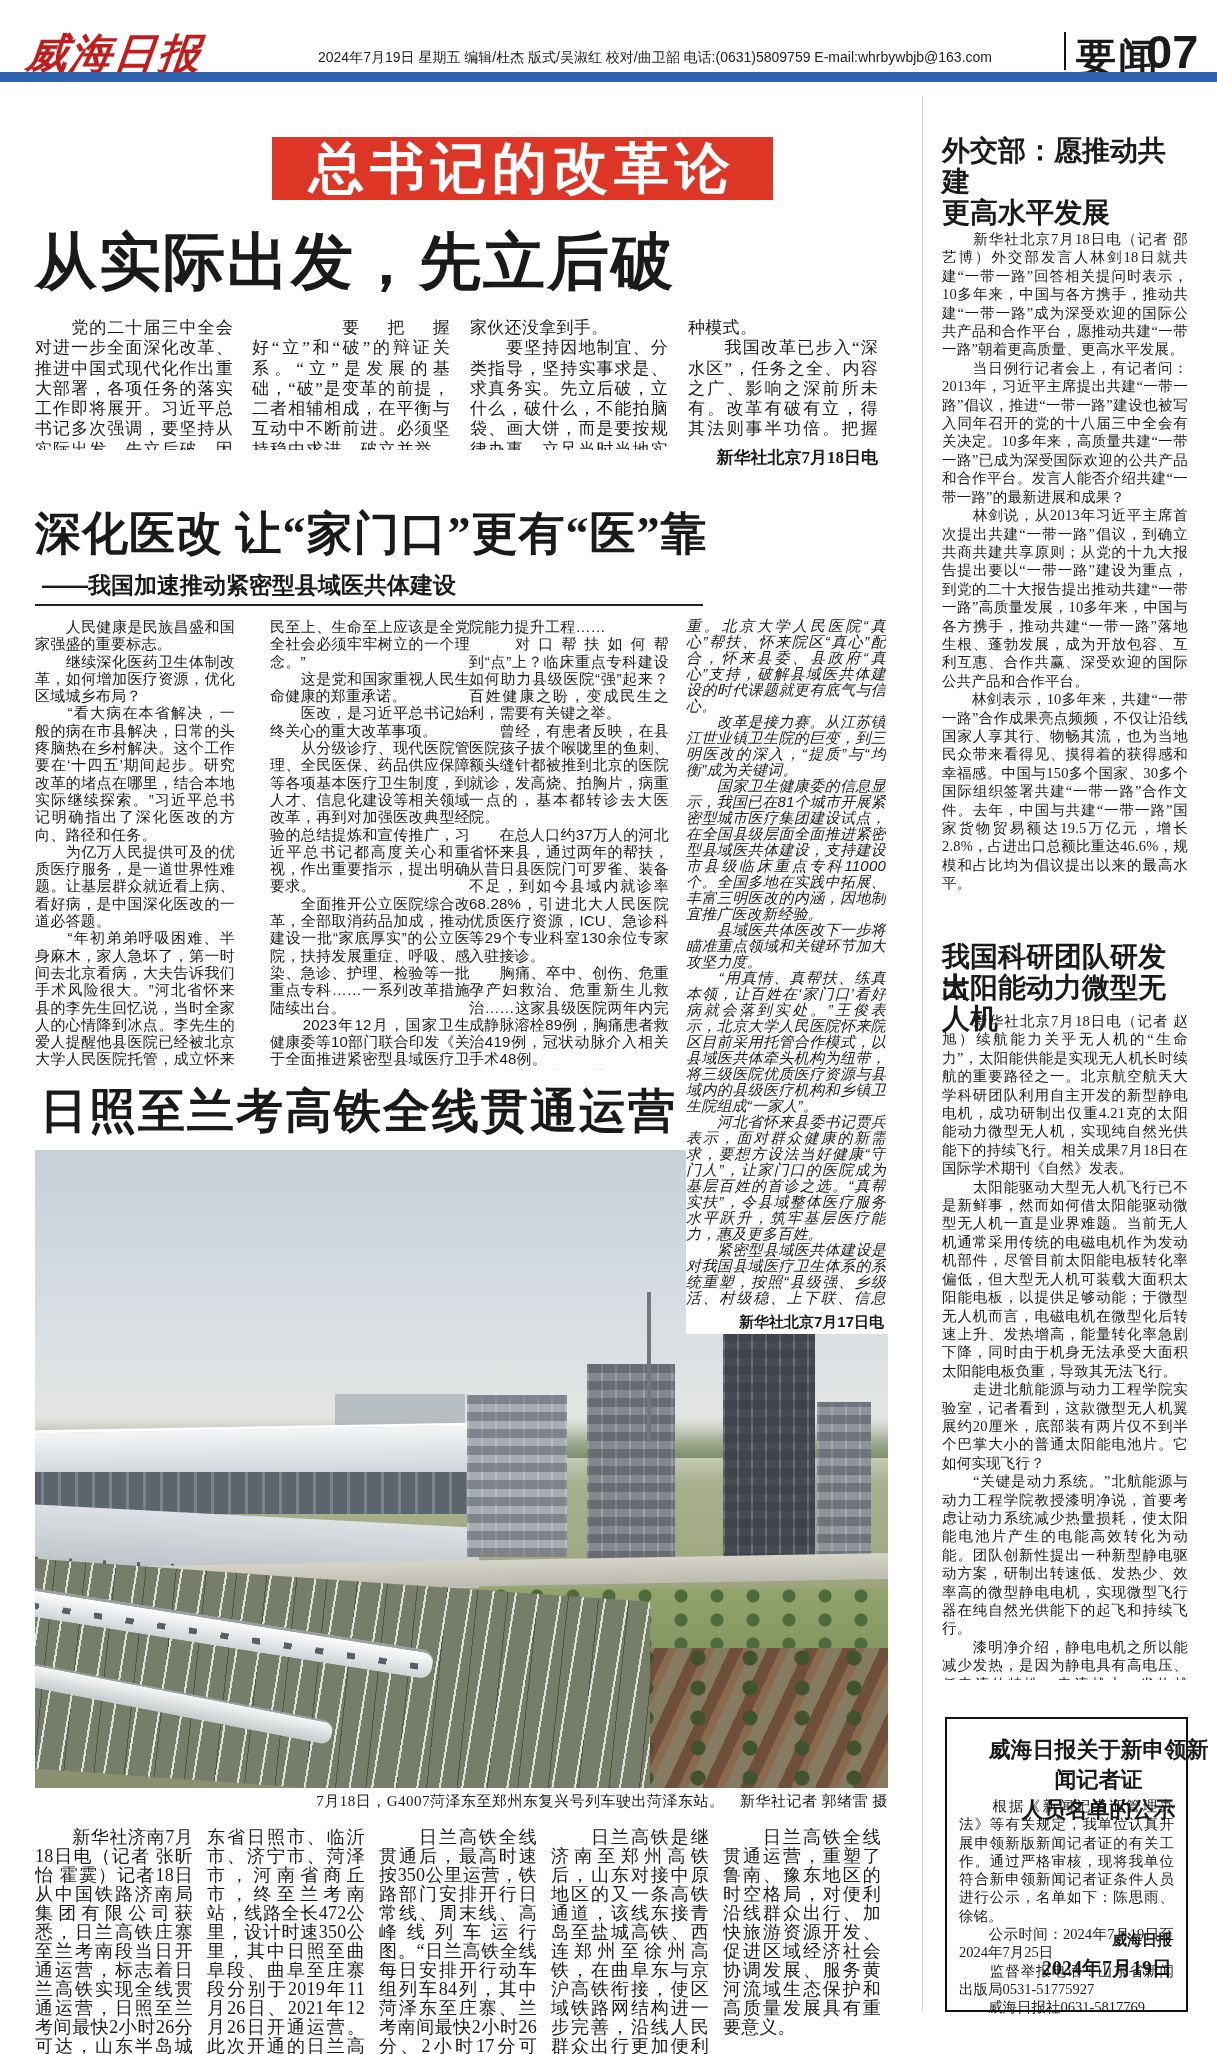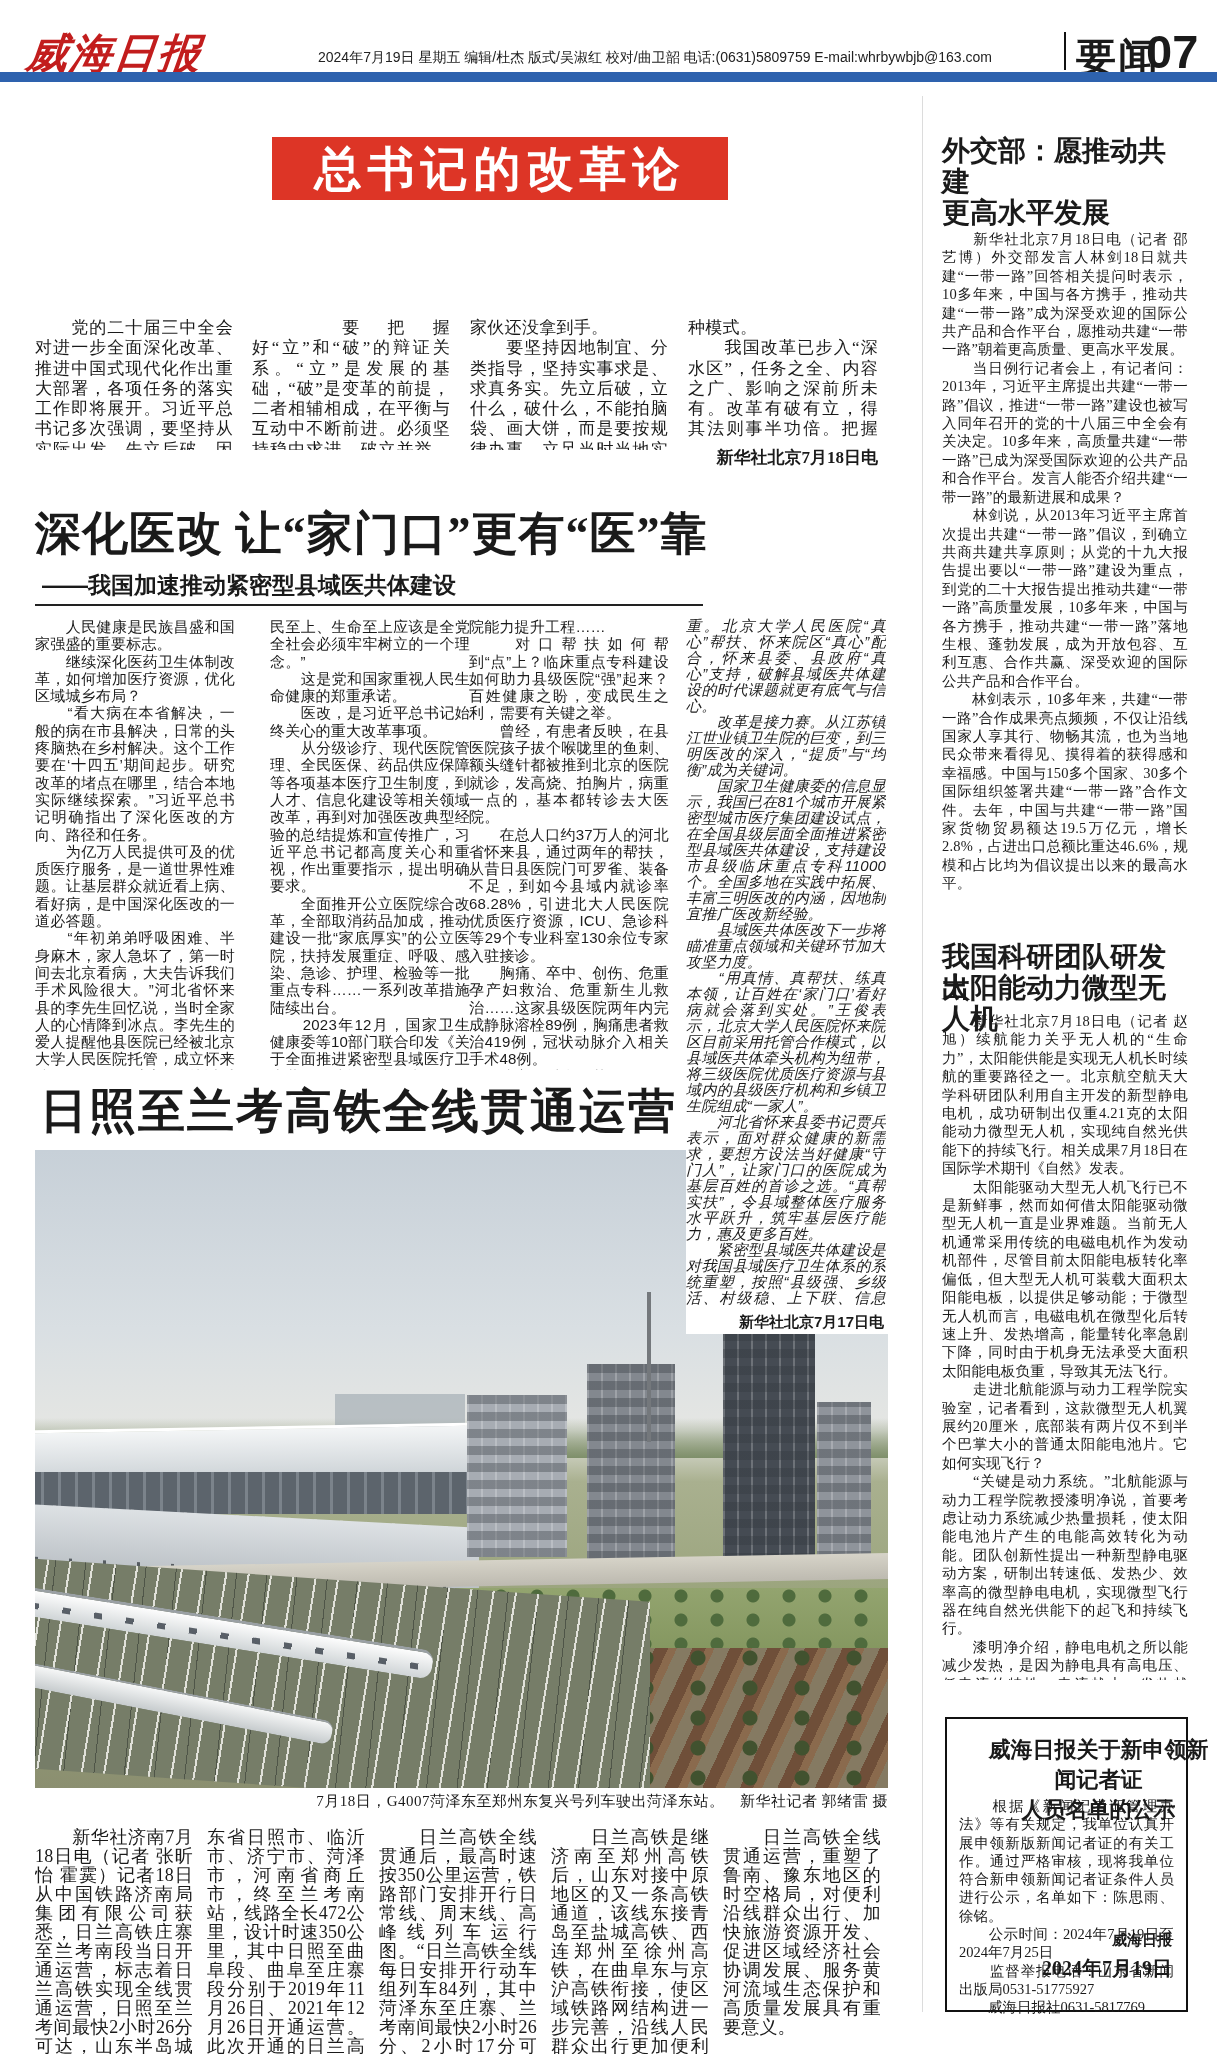--- a/index.html
+++ b/index.html
@@ -12,22 +12,22 @@
   .dateline{left:255px;top:49px;width:800px;font-size:14px;color:#222;text-align:center;
         font-family:"Liberation Sans","DejaVu Sans",sans-serif;white-space:nowrap;}
   .section-rule{left:1064px;top:32px;width:2px;height:38px;background:#111;}
   .section-name{left:1076px;top:30px;font-size:40px;font-weight:bold;
         font-family:"Liberation Sans","DejaVu Sans",sans-serif;letter-spacing:2px;}
   .page-num{left:1146px;top:24px;font-size:47px;font-weight:bold;
         font-family:"Liberation Sans","DejaVu Sans",sans-serif;}
   .blue-bar{left:0;top:72px;width:1217px;height:10px;background:#2e62ae;}
   .v-divider{left:922px;top:96px;width:1px;height:1916px;background:#dcdcdc;}
   
-  .kicker{left:272px;top:137px;width:456px;height:63px;background:#dd3526;color:#fff;
-        font-family:"Liberation Sans","DejaVu Sans",sans-serif;font-weight:bold;font-size:47px;
+  .kicker{left:272px;top:137px;width:501px;height:63px;background:#dd3526;color:#fff;
+        font-family:"Liberation Sans","DejaVu Sans",sans-serif;font-weight:bold;font-size:55px;
         line-height:63px;text-align:center;letter-spacing:6px;}
   .lead-headline{left:35px;top:220px;width:845px;font-size:62px;font-weight:bold;
         letter-spacing:2px;white-space:nowrap;}
   .news-col{white-space:pre-wrap;text-align:justify;overflow:hidden;}
   .lead-col{top:318px;width:198px;height:132px;font-size:17px;line-height:20.3px;letter-spacing:.3px;}
   .lead-col4{top:318px;width:190px;height:120px;}
   .lead-dateline{left:688px;top:446px;width:190px;font-size:17px;font-weight:bold;text-align:right;}
   
   .med-headline{left:35px;top:503px;width:845px;font-size:46px;font-weight:bold;
         letter-spacing:1px;white-space:nowrap;}
@@ -106,20 +106,21 @@
 
   <div class="abs logo">威海日报</div>
   <div class="abs dateline">2024年7月19日  星期五  编辑/杜杰  版式/吴淑红  校对/曲卫韶  电话:(0631)5809759  E-mail:whrbywbjb@163.com</div>
   <div class="abs section-rule"></div>
   <div class="abs section-name">要闻</div>
   <div class="abs page-num">07</div>
   <div class="abs blue-bar"></div>
   <div class="abs v-divider"></div>
 
   <div class="abs kicker">总书记的改革论</div>
+  <div class="abs lead-headline">从实际出发，先立后破</div>
   <div class="abs news-col lead-col" style="left:35px;">　　党的二十届三中全会对进一步全面深化改革、推进中国式现代化作出重大部署，各项任务的落实工作即将展开。习近平总书记多次强调，要坚持从实际出发，先立后破、因地制宜、分类指导。这是一条极其重要的改革方法论，要在实践中认真领会、长期坚持。</div>
   <div class="abs news-col lead-col" style="left:252px;">　　要把握好“立”和“破”的辩证关系。“立”是发展的基础，“破”是变革的前提，二者相辅相成，在平衡与互动中不断前进。必须坚持稳中求进、破立并举、先立后破、不立不破。唯有如此，改革才能稳妥推进。要警惕和防止未立先破、只破不立，不能把手里吃饭的家伙先扔了，结果新的吃饭</div>
   <div class="abs news-col lead-col" style="left:470px;">家伙还没拿到手。
 　　要坚持因地制宜、分类指导，坚持实事求是、求真务实。先立后破，立什么，破什么，不能拍脑袋、画大饼，而是要按规律办事，立足当时当地实际，立足推进改革、推动发展，立足人民群众最迫切的需求。要防止一哄而上、泡沫化，不搞一</div>
   <div class="abs news-col lead-col lead-col4" style="left:688px;">种模式。
 　　我国改革已步入“深水区”，任务之全、内容之广、影响之深前所未有。改革有破有立，得其法则事半功倍。把握好“稳”与“进”、“呼”与“应”、“立”与“破”、“谋”与“干”的辩证思维，改革必能取得突破性成果。</div>
   <div class="abs lead-dateline">新华社北京7月18日电</div>
 
   <div class="abs med-headline">深化医改  让“家门口”更有“医”靠</div>
   <div class="abs med-subtitle">——我国加速推动紧密型县域医共体建设</div>

